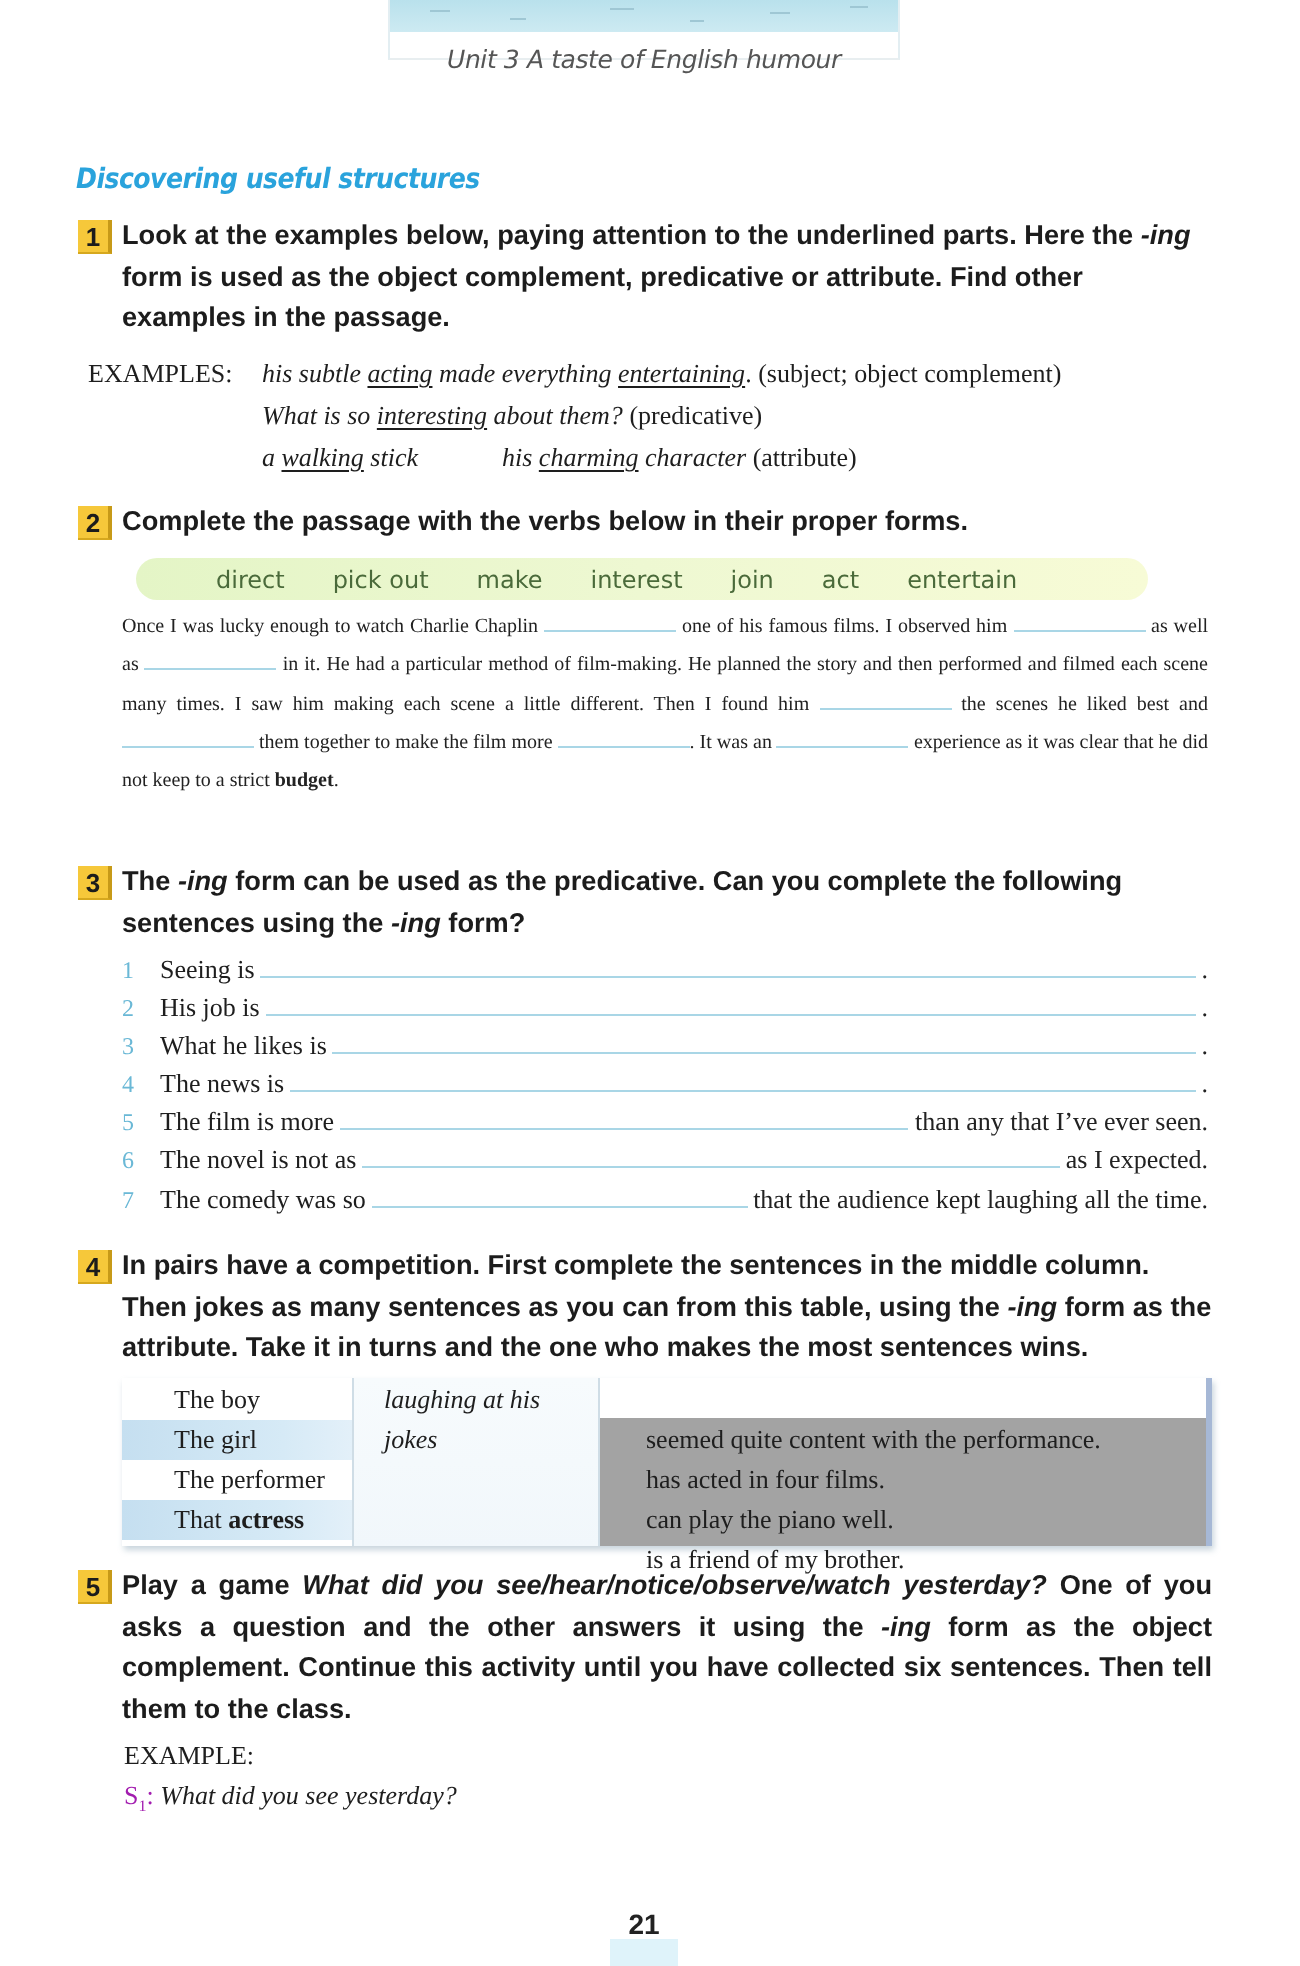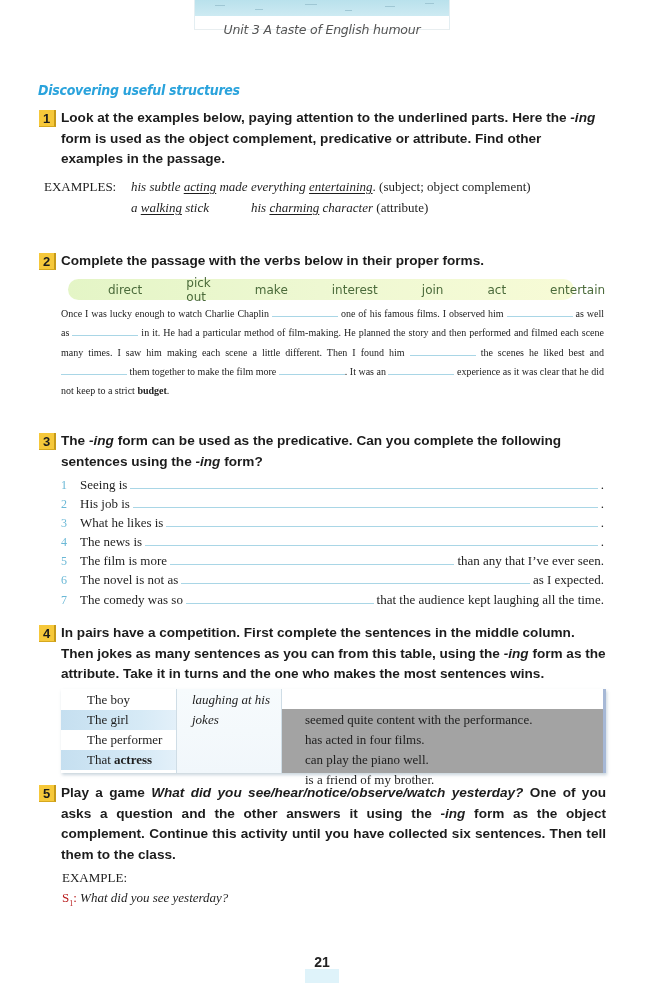--- a/index.html
+++ b/index.html
@@ -46,21 +46,21 @@
   .examples .row { display: flex; white-space: nowrap; }
   .examples .lbl { width: 87px; }
   .examples i { font-style: italic; }
   .u { text-decoration: underline; text-underline-offset: 2px; }
 
   .wordbox {
     position: absolute; left: 68px; top: 279px; width: 506px; height: 21px;
     border-radius: 11px;
     background: linear-gradient(90deg, #e4f5c6 0%, #eef8d2 50%, #f7fbd6 100%);
     display: flex; align-items: center; padding-left: 40px;
-    font-family: "DejaVu Sans", sans-serif; font-size: 12px; color: #4a6a3a; gap: 20px;
+    font-family: "DejaVu Sans", sans-serif; font-size: 12px; color: #4a6a3a;
   }
   .wordbox span { margin-right: 24px; }
 
   .passage {
     position: absolute; left: 61px; top: 304px; width: 543px;
     font-size: 10px; line-height: 19.3px; text-align: justify; color: #222;
   }
   .blank { display: inline-block; border-bottom: 1px solid #a9d6e6; height: 12px; vertical-align: baseline; }
 
   .sentences { position: absolute; left: 61px; top: 477px; width: 543px; font-size: 13px; }
@@ -72,28 +72,28 @@
   .table {
     position: absolute; left: 61px; top: 689px; width: 545px; height: 84px;
     font-size: 13px; display: flex;
     box-shadow: 1px 2px 3px rgba(120,150,170,0.4);
     border-right: 3px solid #a6b8d6;
   }
   .col { position: relative; }
   .col1 { width: 115px; }
   .col1 .cell { padding-left: 26px; height: 20px; line-height: 20px; }
   .col1 .cell.shade { background: linear-gradient(90deg, #c5dff0 0%, #d6eaf6 70%, #e3f0f9 100%); }
-  .col2 { width: 106px; border-left: 1px solid #cfdde6; border-right: 1px solid #cfdde6; background: linear-gradient(180deg, #f7fbfd, #f1f7fb); }
+  .col2 { width: 124px; border-left: 1px solid #cfdde6; border-right: 1px solid #cfdde6; background: linear-gradient(180deg, #f7fbfd, #f1f7fb); }
   .col2 .cell { padding-left: 15px; height: 20px; line-height: 20px; font-style: italic; }
   .col3 { flex: 1; background: #a3a3a3; margin-top: 20px; }
   .col3 .cell { padding-left: 23px; height: 20px; line-height: 20px; }
   .col1 .cell:first-child, .col2 .cell:first-child, .col3 .cell:first-child { margin-top: 1px; }
 
   .example5 { position: absolute; left: 62px; top: 868px; font-size: 13px; line-height: 20px; }
-  .example5 .spk { color: #b91c1c; font-style: normal; text-align: right; }
+  .example5 .spk { color: #a21caf; font-style: normal; text-align: right; }
   .example5 .spk sub { font-size: 8px; }
   .example5 i { font-style: italic; }
 
   .page-num {
     position: absolute; left: 305px; top: 953px; width: 34px; height: 30px;
     text-align: center;
     background: linear-gradient(180deg, #ffffff 0%, #ffffff 55%, #dff3fa 55%, #dff3fa 100%);
     font-family: "Liberation Sans", sans-serif; font-weight: bold; font-size: 14px; line-height: 18px; color: #222;
   }
 </style>
@@ -120,20 +120,21 @@
   </div>
 </div>
 
 <div class="examples">
   <div class="row">
     <span class="lbl">EXAMPLES:</span>
     <span><i>his subtle </i><i class="u">acting</i><i> made everything </i><i class="u">entertaining</i><span>.</span><span> (subject; object complement)</span></span>
   </div>
   <div class="row">
     <span class="lbl"></span>
+    <span><i>What is so </i><i class="u">interesting</i><i> about them?</i><span> (predicative)</span></span>
   </div>
   <div class="row">
     <span class="lbl"></span>
     <span><i>a </i><i class="u">walking</i><i> stick</i><span style="display:inline-block;width:42px"></span><i>his </i><i class="u">charming</i><i> character</i><span> (attribute)</span></span>
   </div>
 </div>
 
 <div class="task" style="top:251px">
   <div class="task-head">
     <span class="num">2</span><span>Complete the passage with the verbs below in their proper forms.</span>

